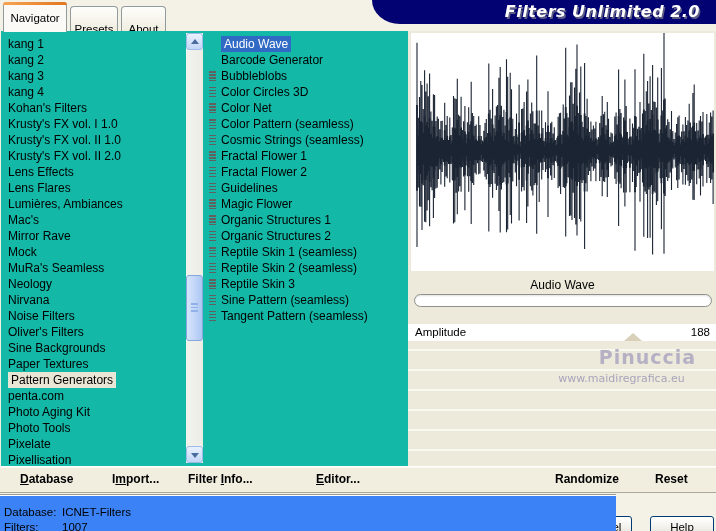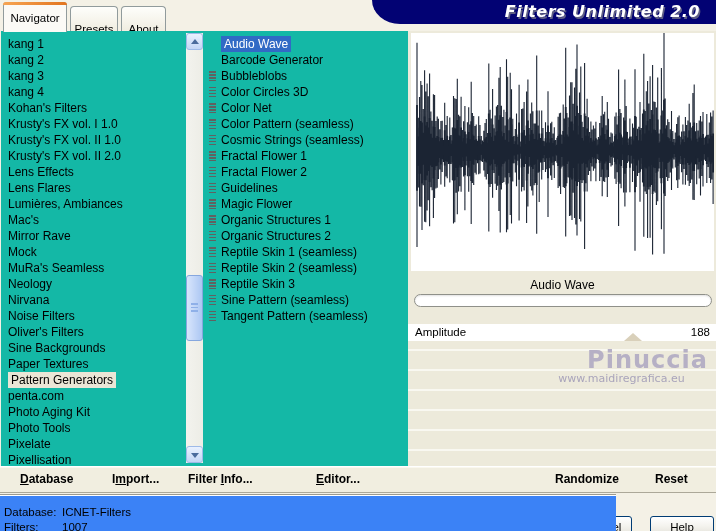--- a/index.html
+++ b/index.html
@@ -60,21 +60,21 @@
             border:1px solid #8F9089; border-radius:7px; box-shadow:inset 0 1px 2px rgba(0,0,0,.12); }
   .amp-row { position:absolute; left:0; top:293px; width:309px; height:17px; background:#FFF; }
   .amp-label { position:absolute; left:7px; top:2px; font-size:11.5px; }
   .amp-value { position:absolute; right:7px; top:2px; font-size:11.5px; }
   .amp-thumb { position:absolute; left:216px; top:302px; width:0; height:0;
             border-left:9px solid transparent; border-right:9px solid transparent;
             border-bottom:8px solid #D9D0BA; }
   #slider-rows { position:absolute; left:0; top:310px; width:309px; height:125px;
             background:repeating-linear-gradient(180deg,rgba(0,0,0,0) 0 8px,#F9F8F1 8px 10px,rgba(0,0,0,0) 10px 20px); }
   #wm1 { position:absolute; left:0; top:5px; width:100%; text-align:center; padding-left:170px;
-         font-family:"DejaVu Sans",sans-serif; font-weight:bold; font-size:24px; color:#B6B0C5; letter-spacing:1px; }
+         font-family:"DejaVu Sans",sans-serif; font-weight:bold; font-size:19px; color:#B6B0C5; letter-spacing:1px; }
   #wm2 { position:absolute; left:0; top:31px; width:100%; text-align:center; padding-left:118px;
          font-family:"DejaVu Sans",sans-serif; font-size:11px; color:#A9A4BB; }
 
   
   #toolbar { position:absolute; left:0; top:466px; width:716px; height:27px; background:#F1EEE0;
              border-top:1px solid #FFFFFF; border-bottom:1px solid #ACA899;
              box-shadow:inset 0 1px 0 #FAF8EF; z-index:4; }
   .tb-btn { position:absolute; top:5px; font-size:12px; font-weight:bold; white-space:nowrap; cursor:default; }
   .u { text-decoration:underline; }
   #tb-database { left:20px; } #tb-import { left:112px; } #tb-filterinfo { left:188px; }

